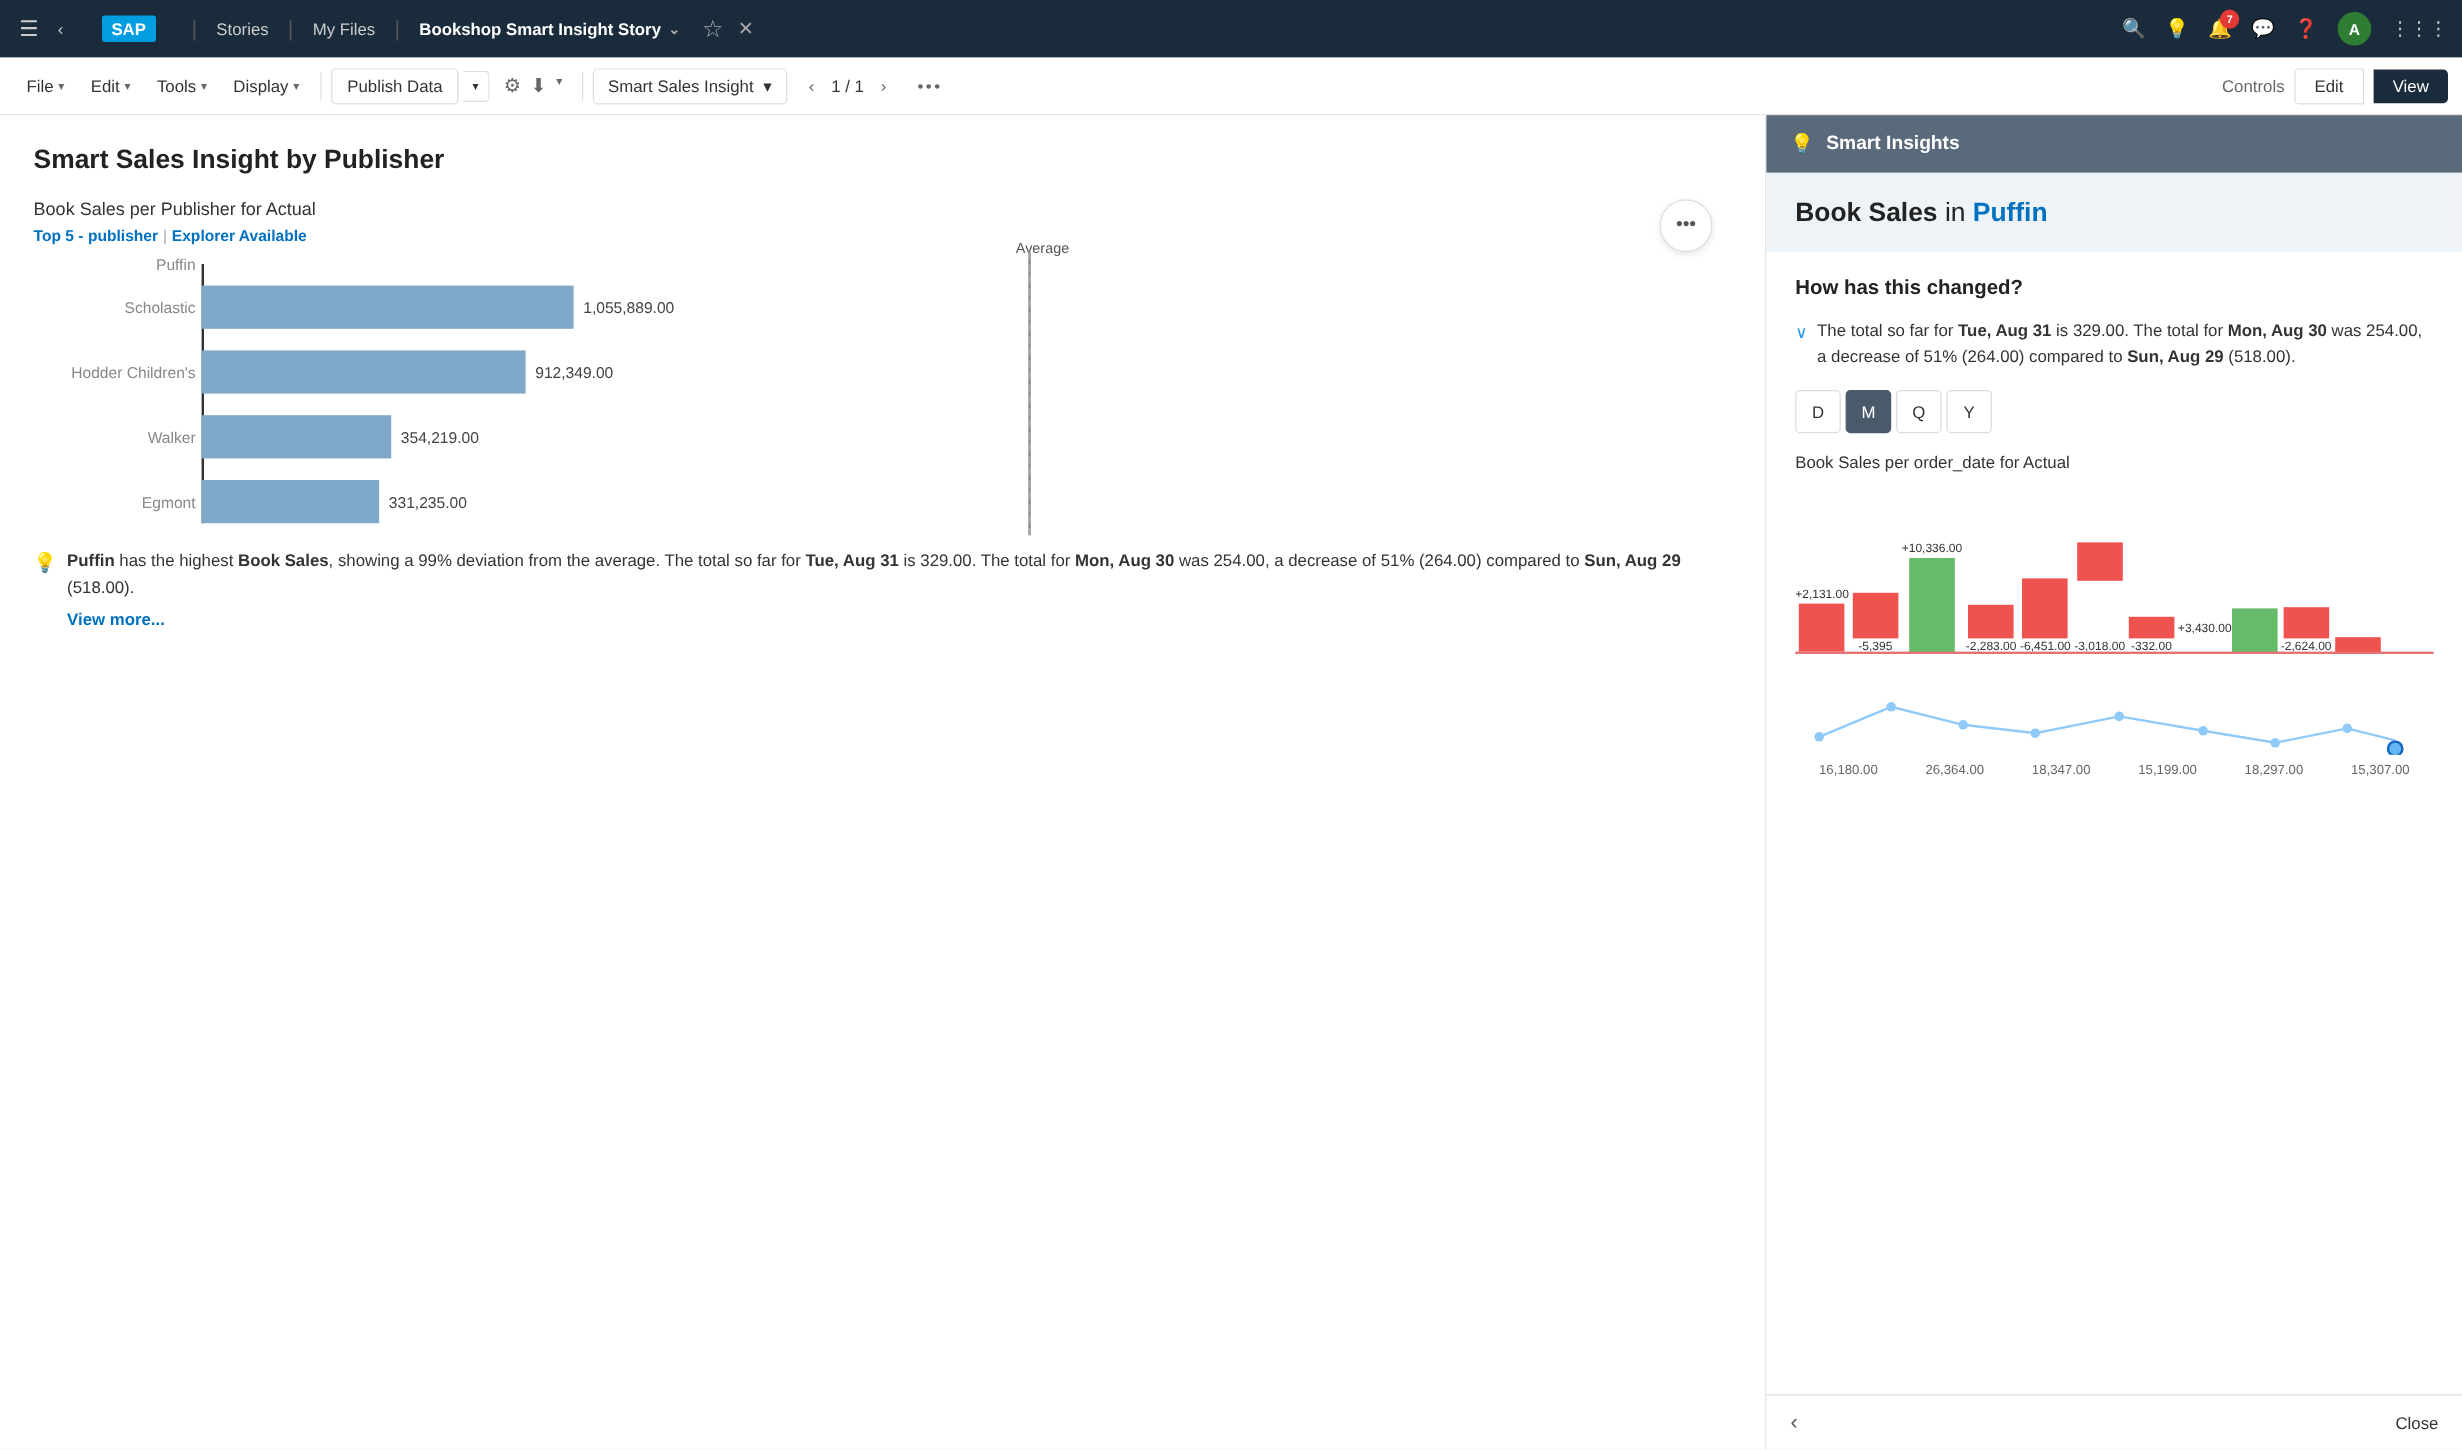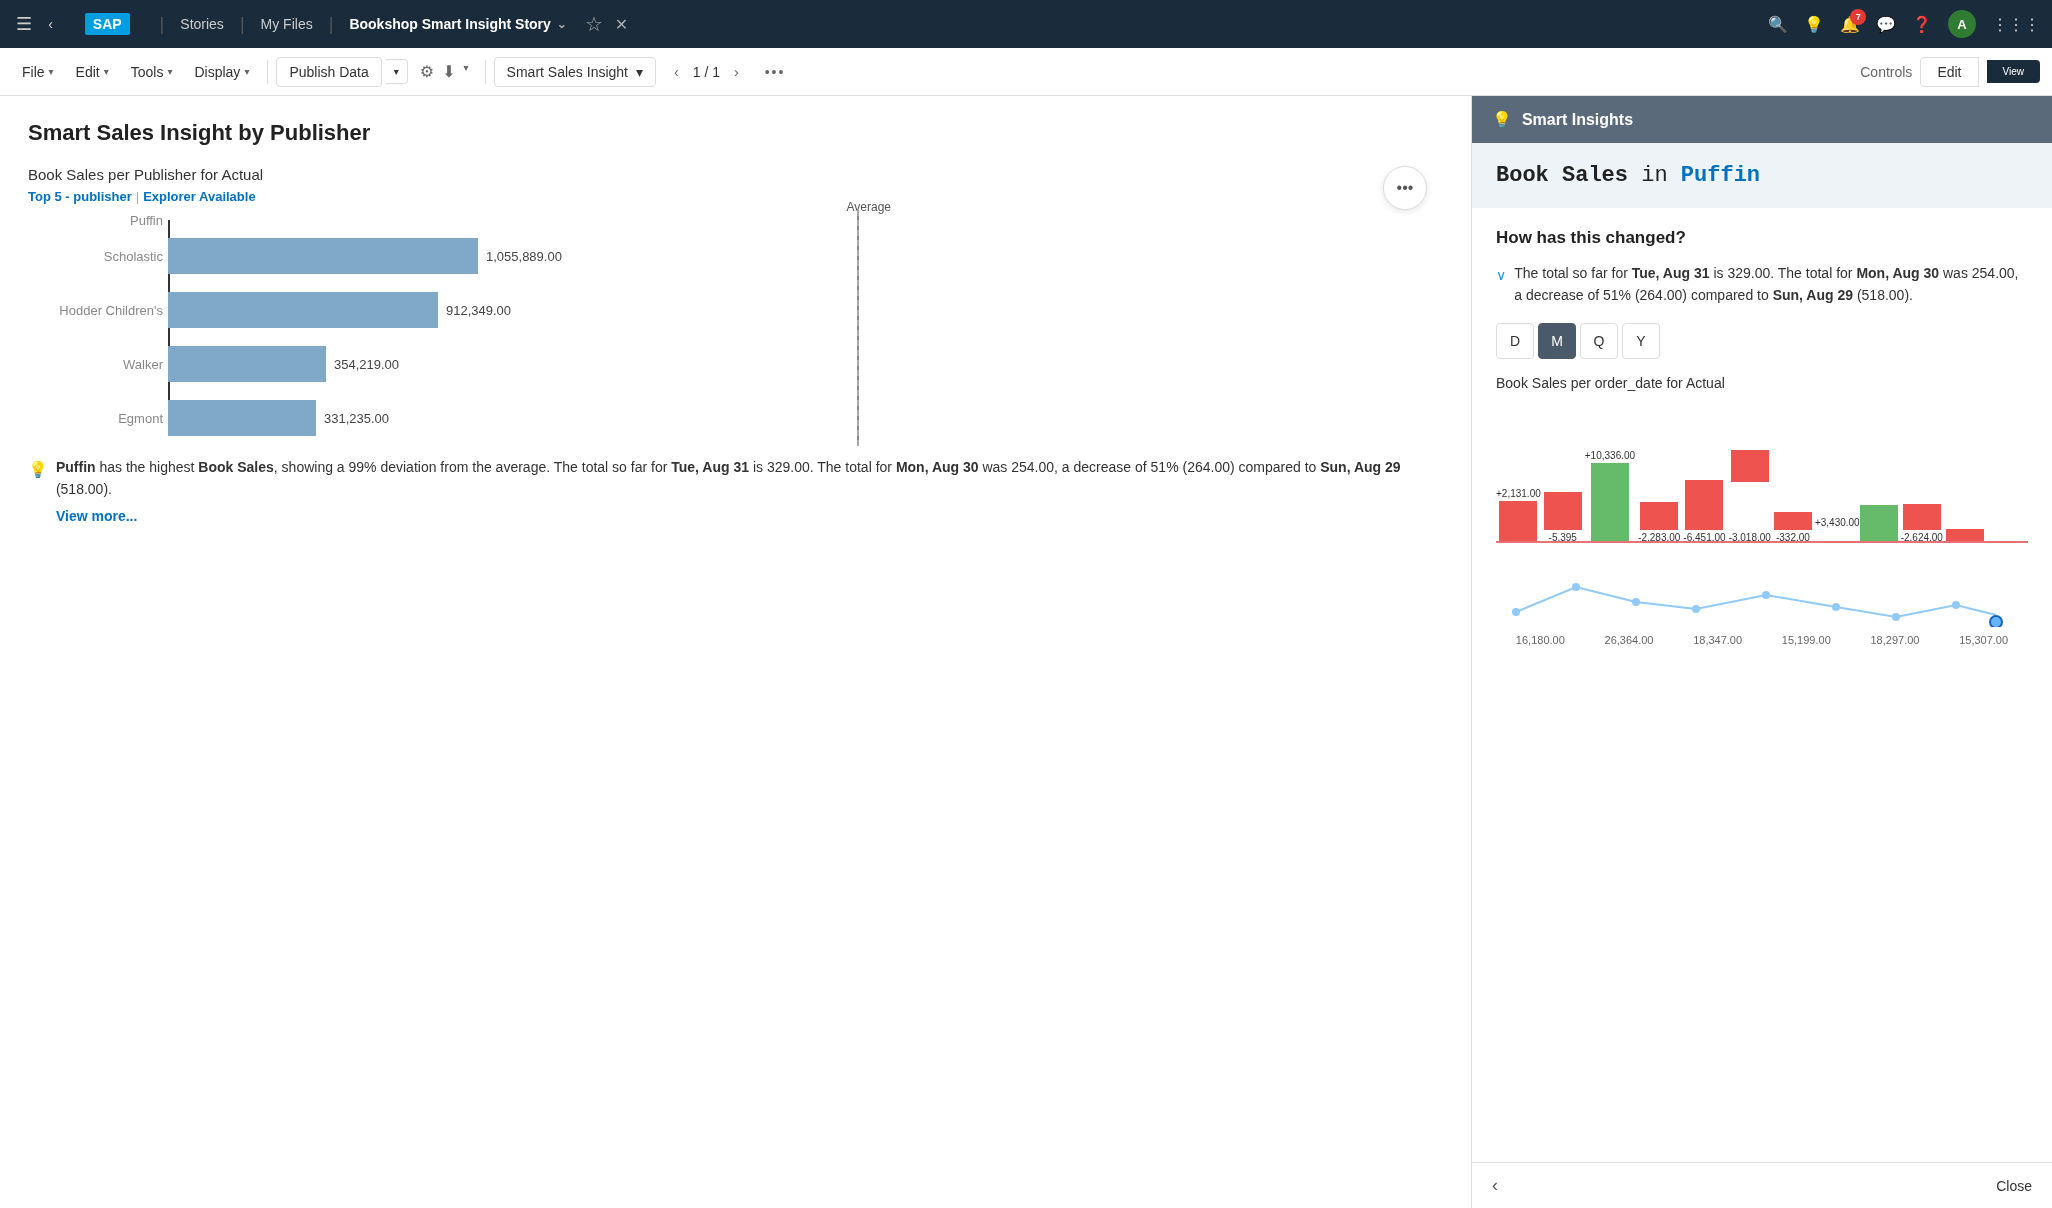--- a/index.html
+++ b/index.html
@@ -116,21 +116,21 @@
       cursor: pointer;
       font-size: 14px;
       color: #333;
     }
     .view-btn {
       background: #1a2b3c;
       color: white;
       padding: 6px 16px;
       border-radius: 0 4px 4px 0;
       cursor: pointer;
-      font-size: 10px;
+      font-size: 14px;
       border: none;
     }
 
     
     .main-content {
       display: flex;
       height: calc(100vh - 96px);
     }
 
     
@@ -238,21 +238,20 @@
       gap: 10px;
     }
     .right-header-icon { font-size: 16px; }
     .right-header-title { font-size: 16px; font-weight: 600; }
 
     .right-content { flex: 1; overflow-y: auto; background: white; }
 
     .sales-title-section {
       background: #eef3f7;
       padding: 20px 24px;
-      font-family: Liberation Mono, monospace;
     }
     .sales-title {
       font-size: 22px;
       font-weight: 400;
       color: #222;
     }
     .sales-title strong { font-weight: 700; }
     .sales-title .blue { color: #0070c0; font-weight: 700; }
 
     .right-body { padding: 20px 24px; }

